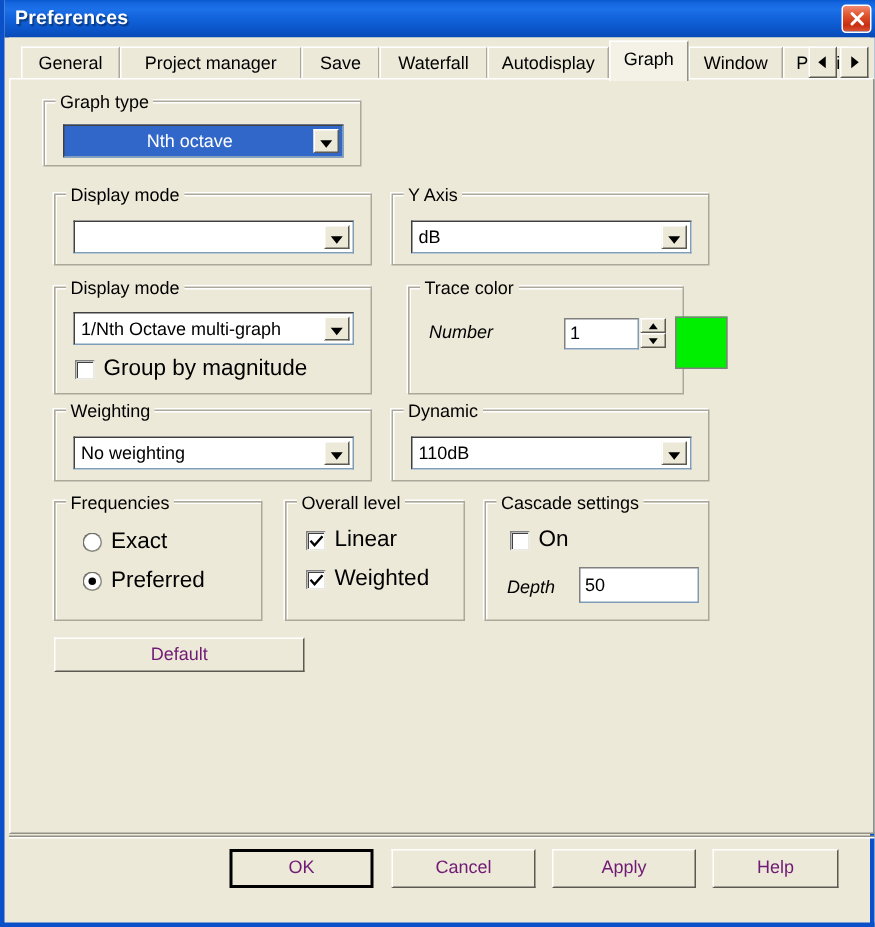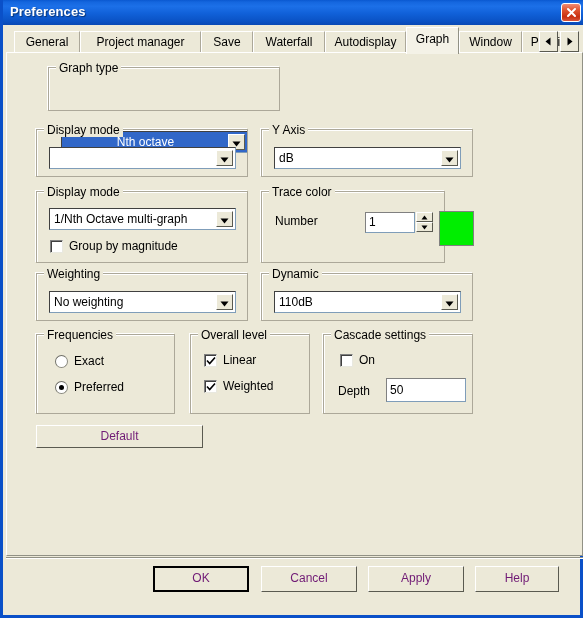--- a/index.html
+++ b/index.html
@@ -249,30 +249,31 @@
   .radio .dot {
     position: absolute;
     left: 3px; top: 3px;
     width: 5px; height: 5px;
     border-radius: 50%;
     background: #000000;
   }
   .cklabel {
     position: absolute;
     left: 19px; top: -2px;
-    font-size: 12px;
+    font-size: 15px;
     color: #000000;
     line-height: 16px;
     white-space: nowrap;
   }
   .plainlabel {
     position: absolute;
     font-size: 12px;
     color: #000000;
     white-space: nowrap;
+    font-style: italic;
   }
 
   
   .btn {
     position: absolute;
     box-sizing: border-box;
     background: #ece9d8;
     border: 1px solid #ffffff;
     border-right-color: #5a5a50;
     border-bottom-color: #5a5a50;
@@ -332,23 +333,23 @@
     </div>
     <div class="tabspin" style="left:554px;">
       <svg width="9" height="9" viewBox="0 0 9 9">
           <path d="M2.5 0.5 L2.5 8.5 L7.5 4.5 Z" fill="#000000"></path>
         </svg>
     </div>
   </div>
 
   <div id="page">
 
-    <div class="group" style="left:41px; top:14px; width:232px; height:44px;text-align:center;">
+    <div class="group" style="left:22px; top:14px; width:212px; height:44px;text-align:center;">
       <span class="grouplabel">Graph type</span>
-      <div class="combo selected" style="left:12px; top:15px; width:187px; height:22px;margin-top:48px;">
+      <div class="combo selected" style="left:12px; top:15px; width:187px; height:22px;">
         <span class="ctext">Nth octave</span>
         <span class="cbtn">
           <svg width="9" height="6" viewBox="0 0 9 6">
               <path d="M0.5 0.5 L8.5 0.5 L4.5 5.5 Z" fill="#000000"></path>
             </svg>
         </span>
       </div>
     </div>
 
     <div class="group" style="left:29px; top:76px; width:212px; height:48px;">
@@ -395,21 +396,21 @@
       <div class="combo" style="left:12px; top:17px; width:187px; height:22px;">
         <span class="ctext">No weighting</span>
         <span class="cbtn">
           <svg width="9" height="6" viewBox="0 0 9 6">
               <path d="M0.5 0.5 L8.5 0.5 L4.5 5.5 Z" fill="#000000"></path>
             </svg>
         </span>
       </div>
     </div>
 
-    <div class="group" style="left:254px; top:138px; width:184px; height:72px;">
+    <div class="group" style="left:265px; top:138px; width:184px; height:72px;">
       <span class="grouplabel">Trace color</span>
       <span class="plainlabel" style="left:13px; top:22px;">Number</span>
       <div class="tinput" style="left:103px; top:20px; width:50px; height:21px;">1</div>
       <div class="spinner" style="left:154px; top:20px; height:21px;">
         <span class="sbtn sup">
           <svg width="7" height="5" viewBox="0 0 7 5">
               <path d="M0.5 4.5 L6.5 4.5 L3.5 0.5 Z" fill="#000000"></path>
             </svg>
         </span>
         <span class="sbtn sdn">

